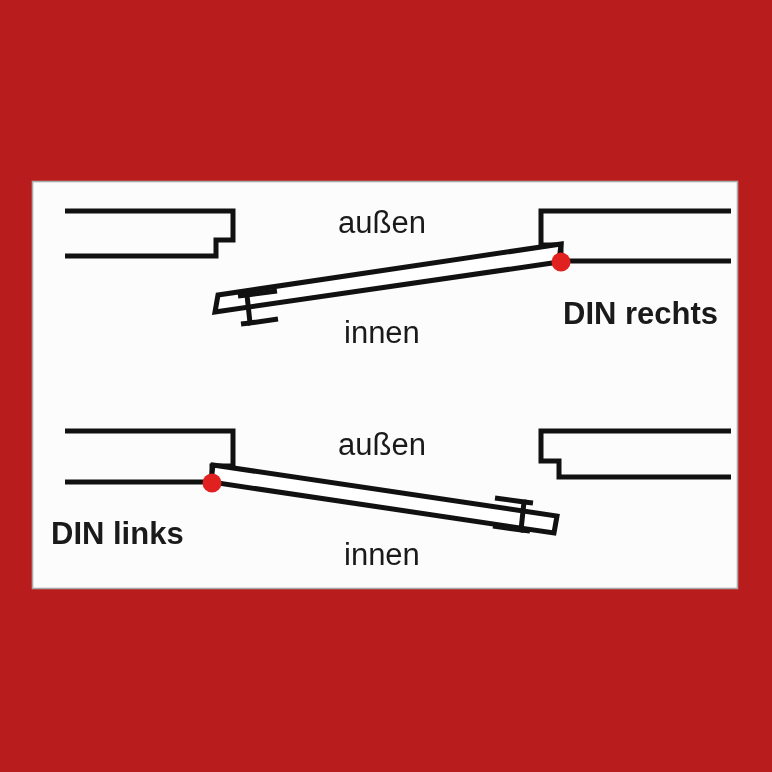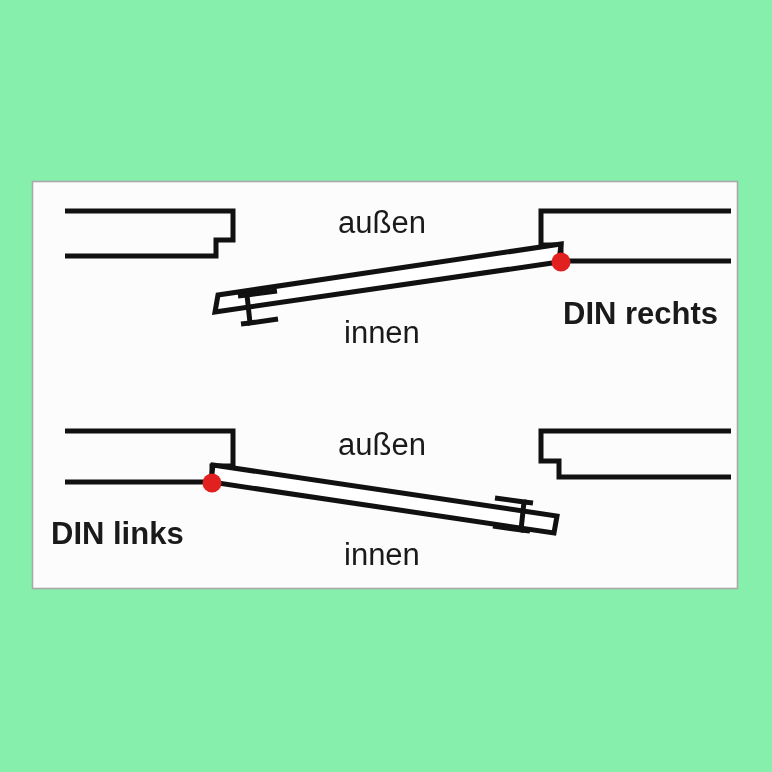--- a/index.html
+++ b/index.html
@@ -11,21 +11,21 @@
   body {
     width: 772px;
     height: 772px;
     font-family: "Liberation Sans", sans-serif;
     overflow: hidden;
   }
   #canvas {
     position: relative;
     width: 772px;
     height: 772px;
-    background: #86efac;
+    background: #b91c1c;
   }
   #diagram-svg {
     position: absolute;
     left: 0;
     top: 0;
     width: 772px;
     height: 772px;
     display: block;
   }
   .lbl {

